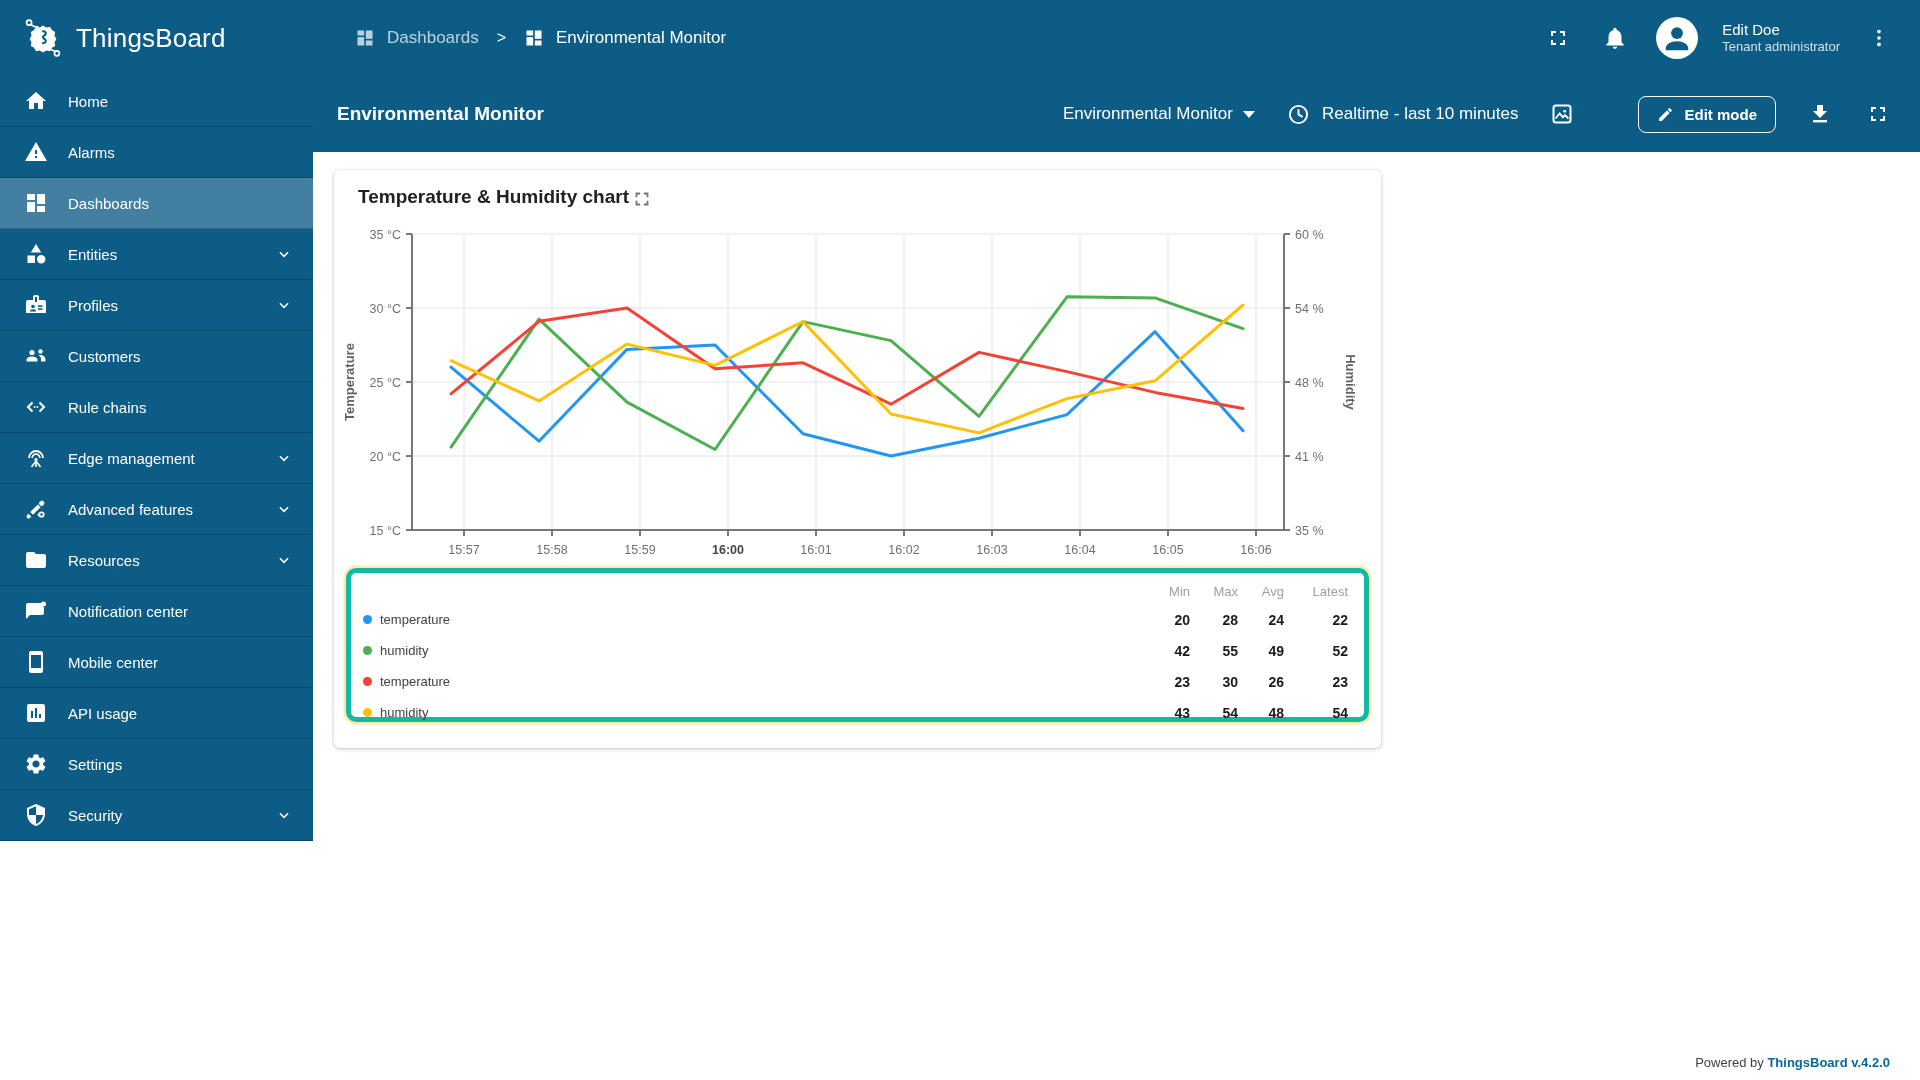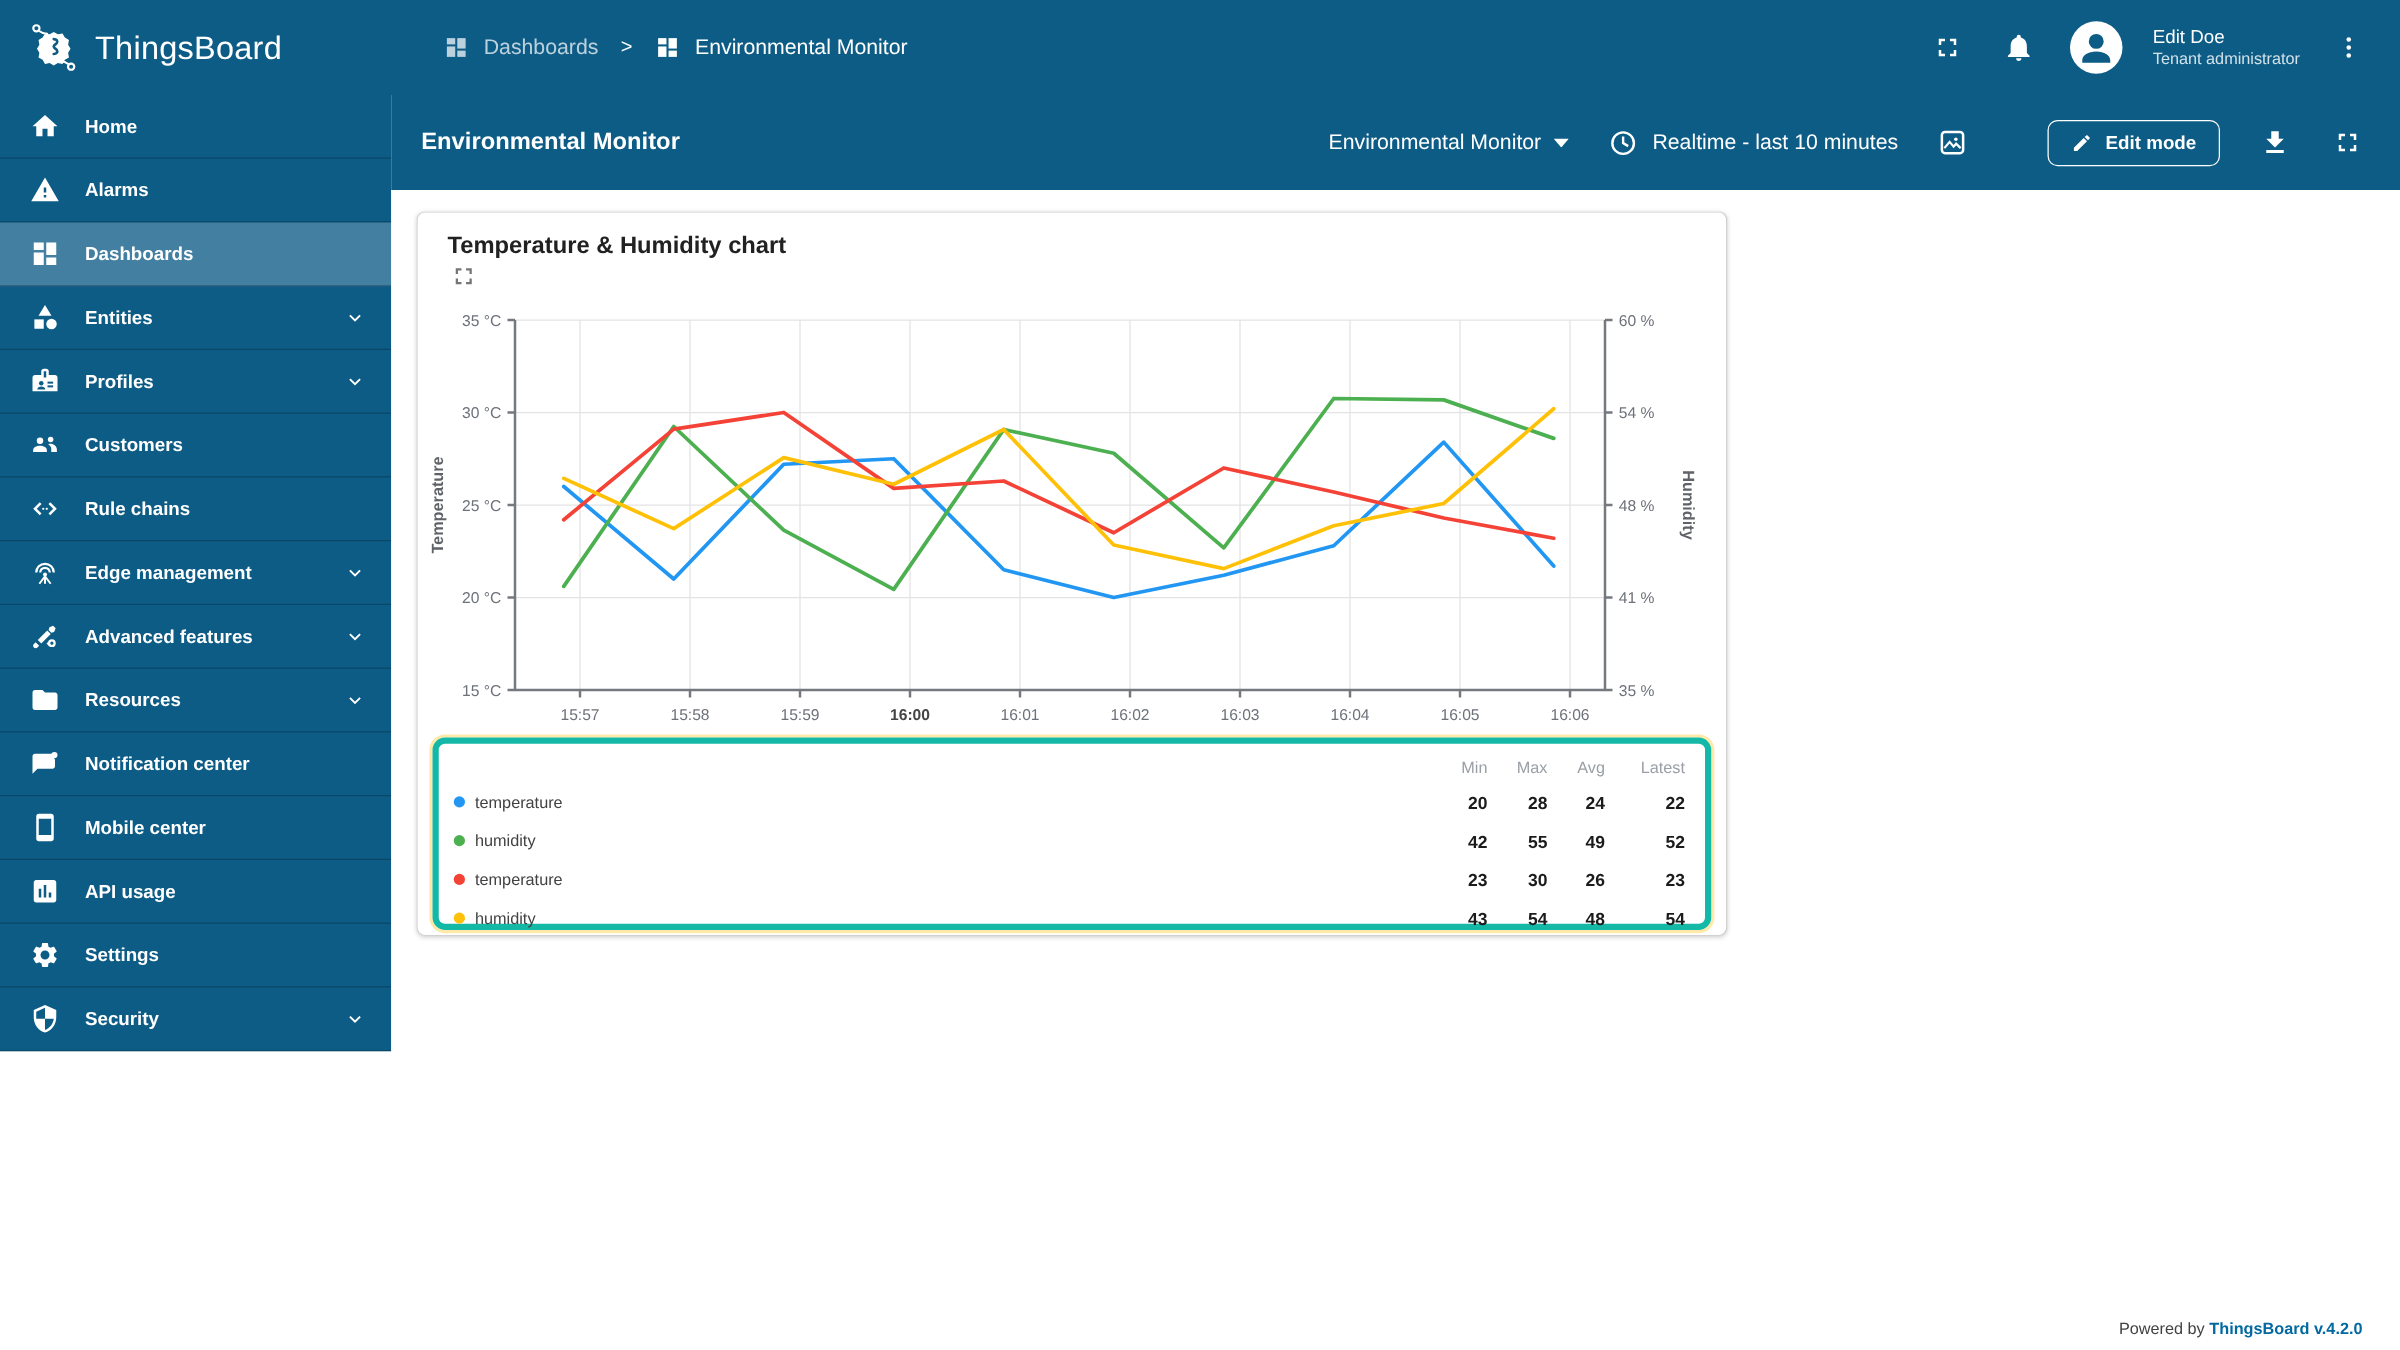--- a/index.html
+++ b/index.html
@@ -21,41 +21,41 @@
   .avatar { width:42px; height:42px; border-radius:50%; background:#fff; display:flex;
     align-items:center; justify-content:center; }
   .user-block { line-height:1.25; }
   .user-name { font-size:15px; font-weight:500; color:#fff; }
   .user-role { font-size:13px; color:rgba(255,255,255,.82); }
 
   .sidebar { position:absolute; left:0; top:76px; width:313px; height:1004px; background:#fff; }
   .menu { background:#0d5c86; }
   .menu-item { height:51px; display:flex; align-items:center; gap:20px; padding:0 22px 0 24px;
     color:#fff; border-bottom:1px solid rgba(0,0,0,.22); cursor:pointer; }
-  .menu-item .mi-label { font-size:15px; font-weight:700; flex:1 1 auto; }
+  .menu-item .mi-label { font-size:15px; font-weight:400; flex:1 1 auto; }
   .menu-item.selected { background:rgba(255,255,255,.22); }
   .mi-icon { width:24px; height:24px; flex:0 0 auto; display:flex; }
 
   .toolbar { position:absolute; left:313px; top:76px; width:1607px; height:76px;
     background:#0d5c86; color:#fff; display:flex; align-items:center; }
   .toolbar-title { font-size:19px; font-weight:700; margin-left:24px; flex:1 1 auto; }
   .toolbar-right { display:flex; align-items:center; padding-right:26px; }
   .dash-select { display:flex; align-items:center; gap:10px; font-size:17px; cursor:pointer; }
   .timewindow { display:flex; align-items:center; gap:12px; font-size:17px; margin-left:32px; cursor:pointer; }
   .tb-iconbtn { background:none; border:none; color:#fff; cursor:pointer; display:flex; padding:4px; }
   .img-btn { margin-left:28px; }
   .edit-btn { margin-left:60px; display:flex; align-items:center; gap:10px; background:none;
     border:1.5px solid #fff; border-radius:8px; color:#fff; font-size:15px; font-weight:700;
     padding:9px 18px; cursor:pointer; font-family:inherit; }
   .dl-btn { margin-left:28px; } .fs-btn2 { margin-left:26px; }
 
   .content { position:absolute; left:313px; top:152px; width:1607px; height:928px; background:#fff; }
   .widget-card { position:absolute; left:21px; top:18px; width:1047px; height:578px; background:#fff;
     border-radius:6px; box-shadow:0 1px 4px rgba(0,0,0,.22), 0 0 1px rgba(0,0,0,.15); }
-  .widget-head { display:flex; align-items:flex-start; justify-content:flex-end; padding:16px 22px 0 24px;flex-direction:column; }
+  .widget-head { display:flex; align-items:flex-start; justify-content:flex-start; padding:16px 22px 0 24px; }
   .widget-title { font-size:19px; font-weight:700; color:#212121; }
   .widget-fs { background:none; border:none; color:#757575; cursor:pointer; display:flex; padding:2px; }
   .chart { display:block; width:1045px; height:348px; margin-top:2px; }
   .legend-box { margin:6px 12px 0 12px; height:154px; border:5px solid #14b8a6; border-radius:10px;
     box-shadow:0 0 0 2.5px rgba(255,193,7,.35); padding:5px 16px 0 12px; }
   .legend-grid { display:grid; grid-template-columns:1fr 50px 48px 46px 64px; align-items:center; }
   .lg-head { font-size:13px; color:#9aa0a6; text-align:right; height:26px; display:flex;
     align-items:center; justify-content:flex-end; }
   .lg-series { display:flex; align-items:center; gap:8px; height:31px; cursor:pointer; }
   .lg-dot { width:9px; height:9px; border-radius:50%; }

